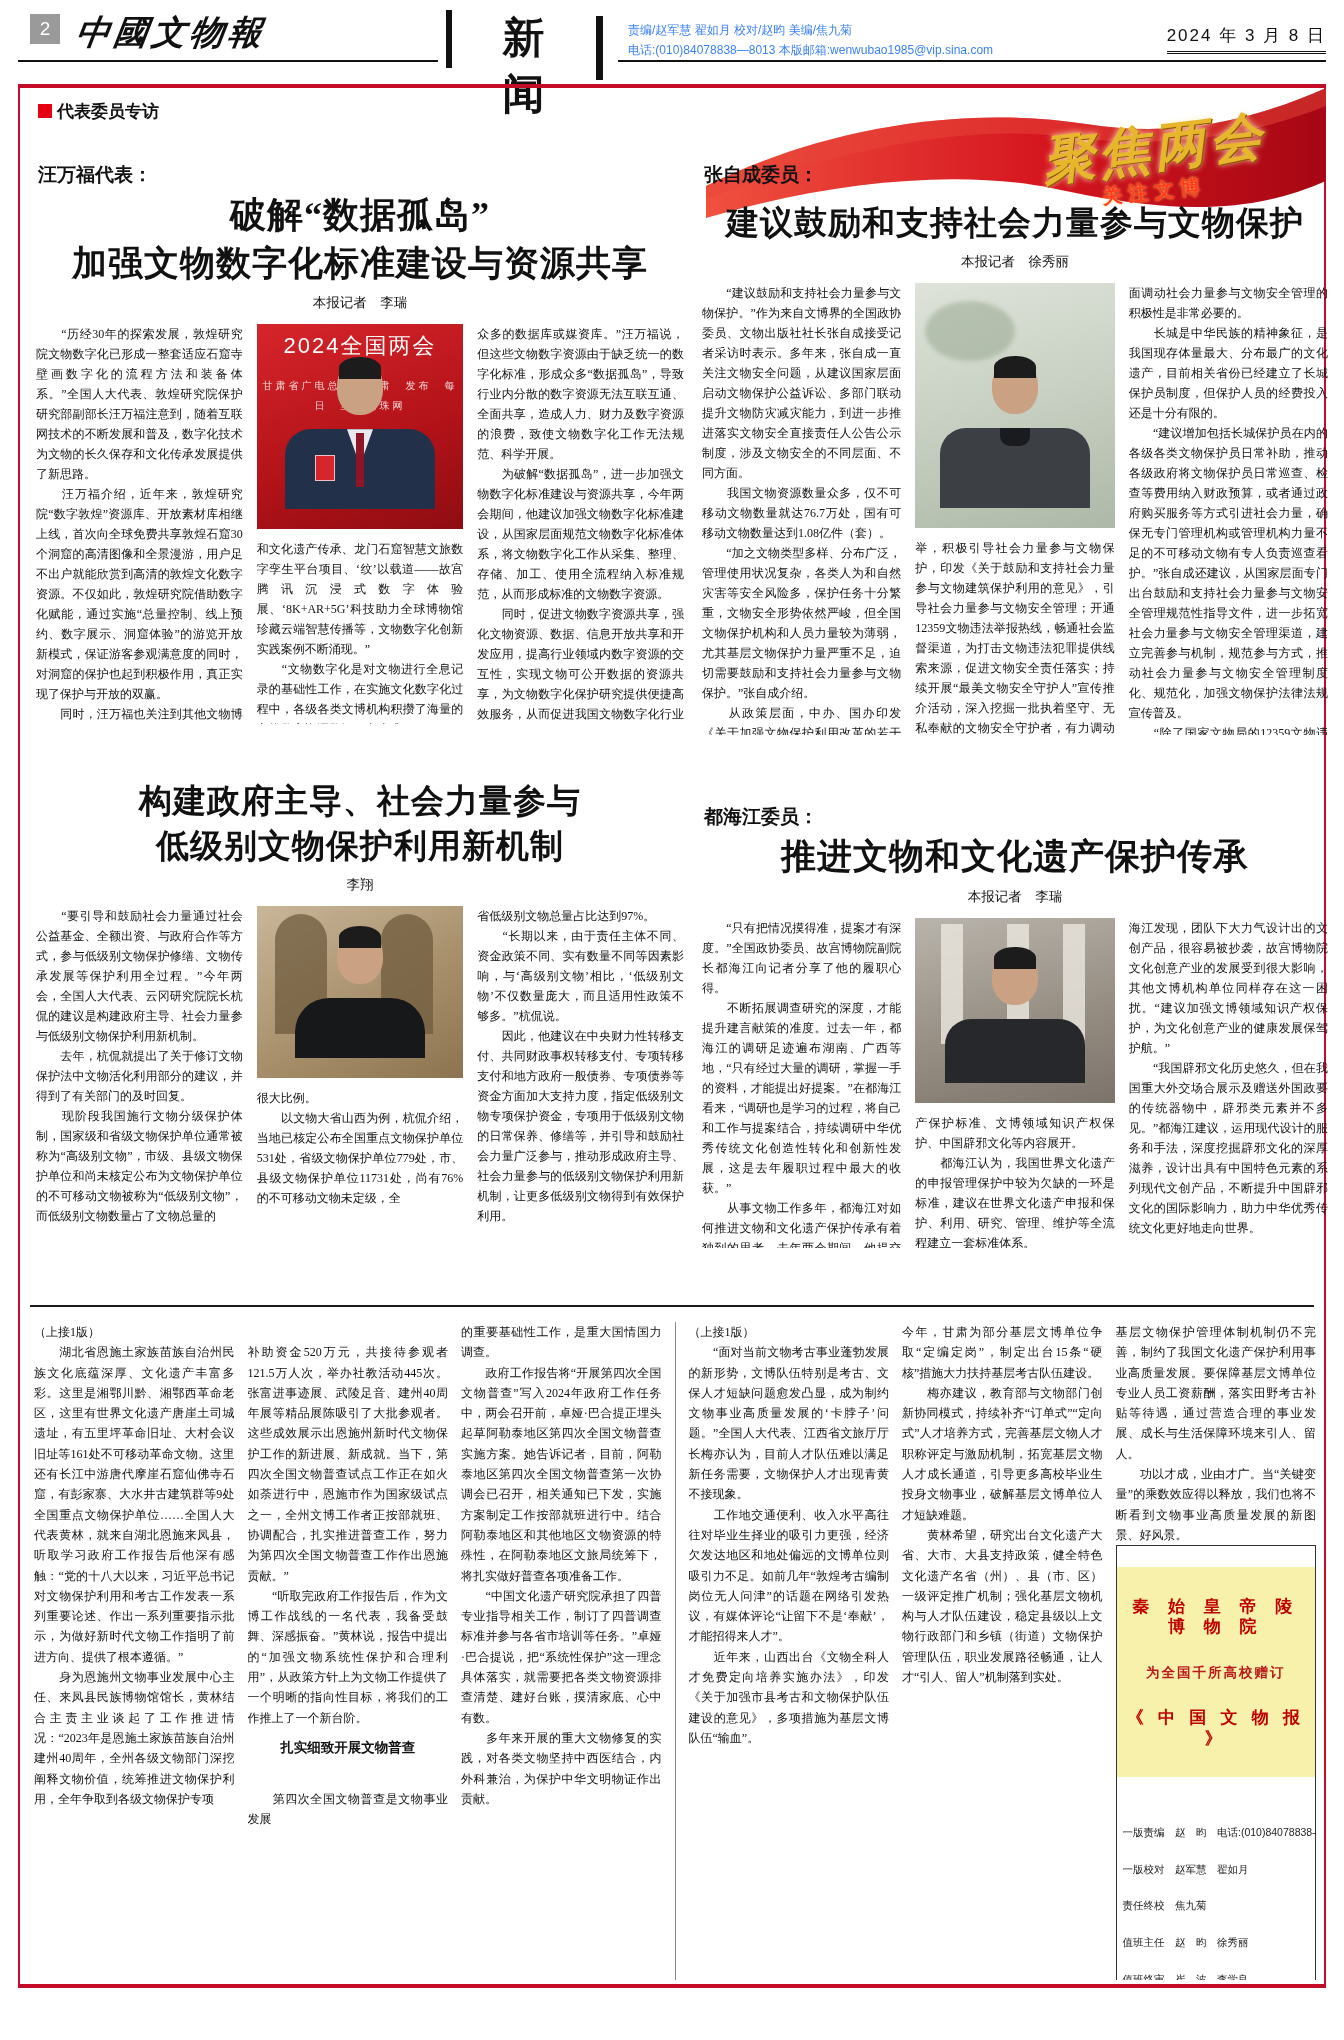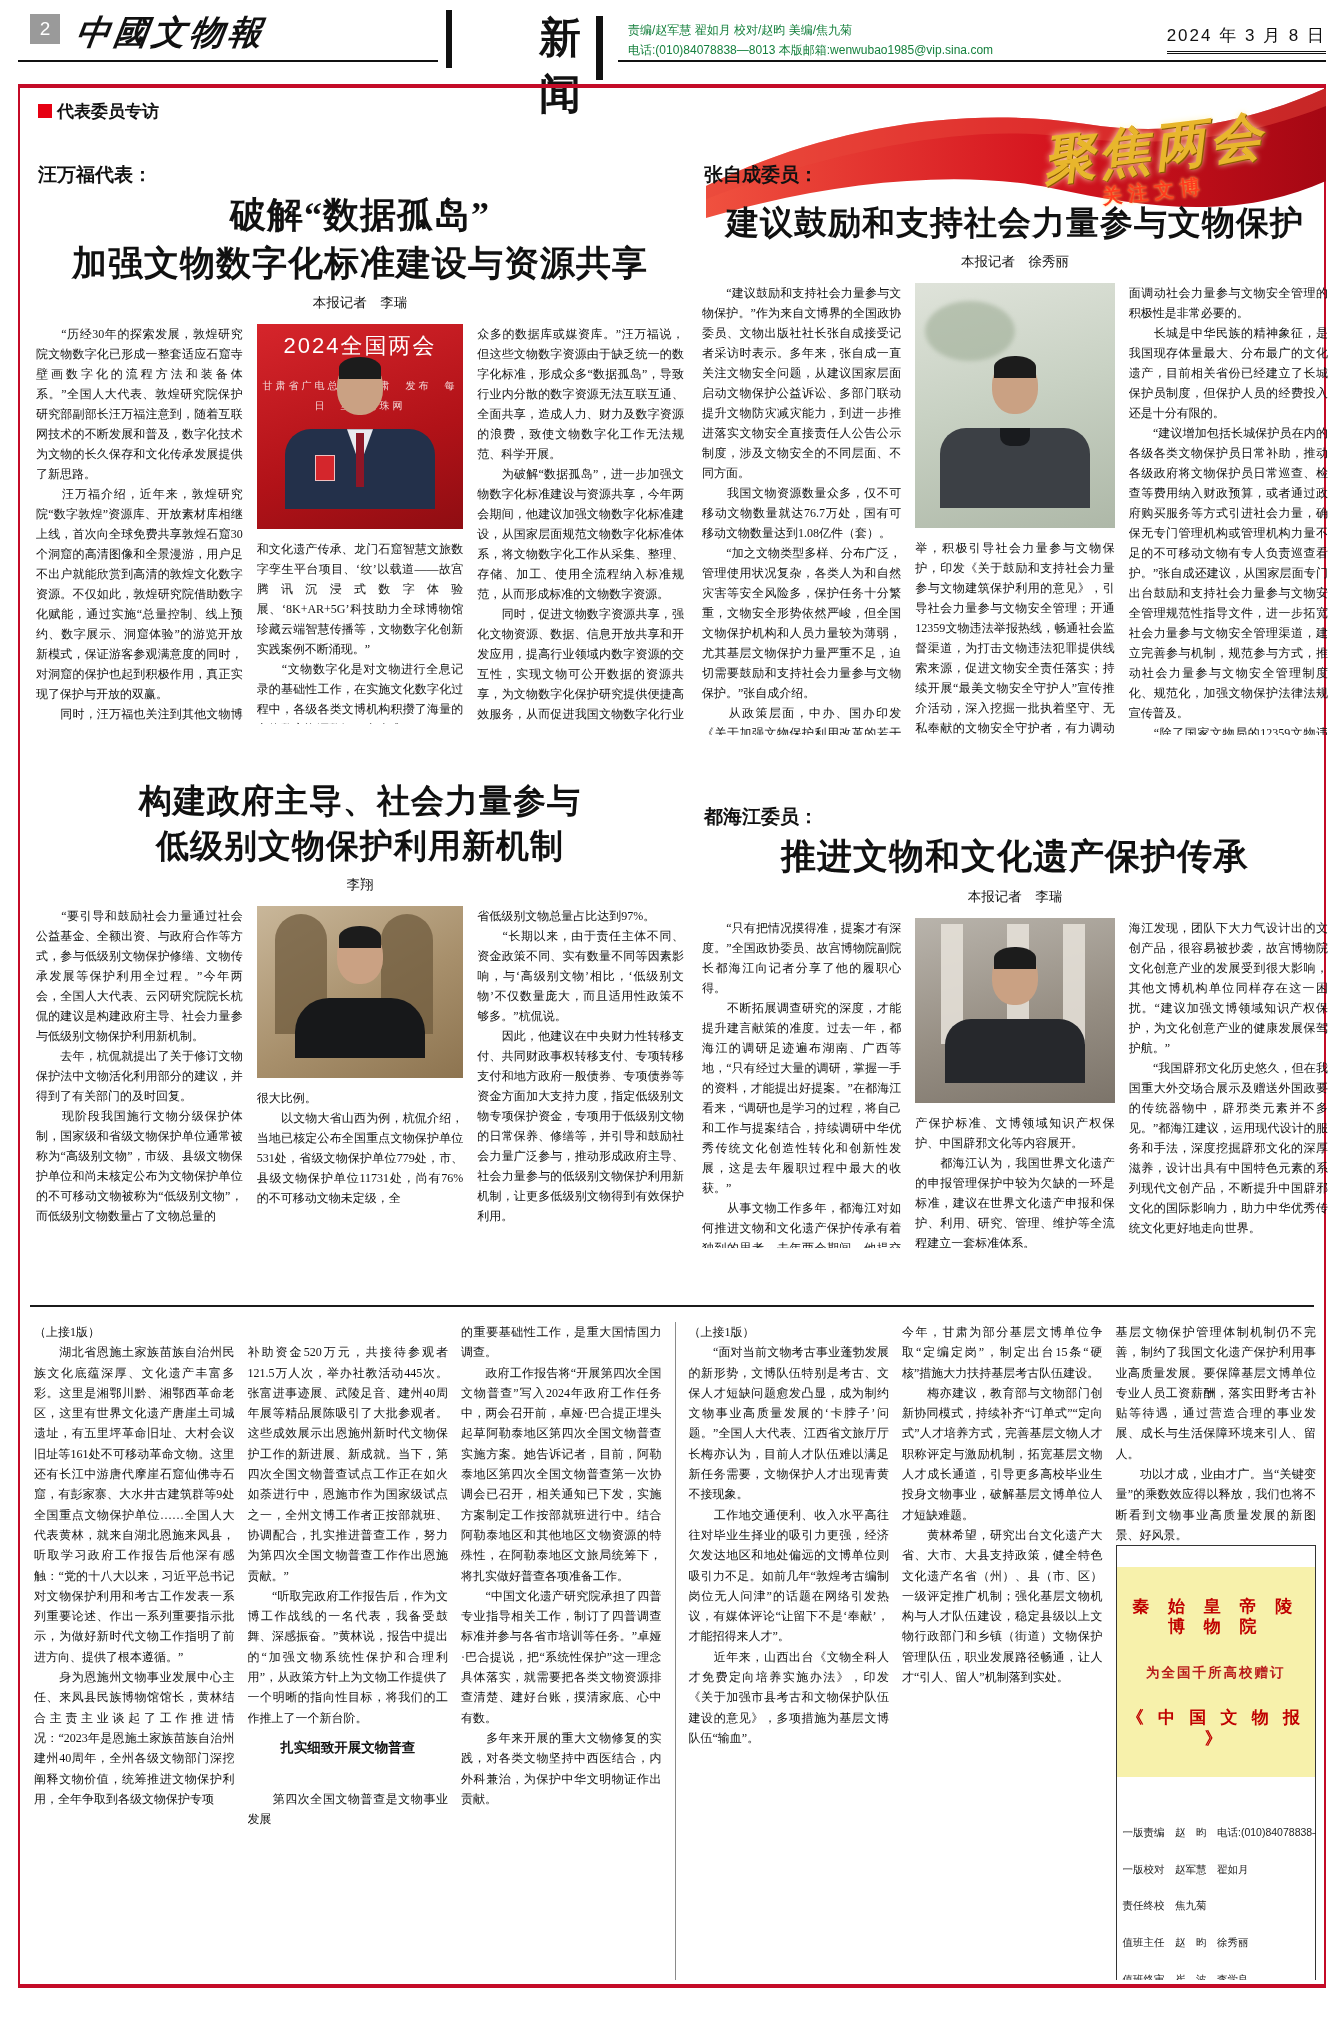--- a/index.html
+++ b/index.html
@@ -8,24 +8,24 @@
   
   .hdr{position:absolute;top:8px;left:18px;right:18px;height:70px;}
   .pagenum{position:absolute;left:12px;top:6px;width:30px;height:30px;background:#9a9a9a;color:#fff;
            font-family:"Liberation Sans",sans-serif;font-size:19px;display:flex;align-items:center;justify-content:center;}
   .masthead{position:absolute;left:58px;top:2px;font-size:34px;font-weight:bold;font-style:italic;
             transform:skewX(-8deg);letter-spacing:4px;}
   .hdr-rule-l{position:absolute;left:0;top:52px;width:420px;height:2px;background:#111;}
   .hdr-rule-r{position:absolute;left:600px;right:0;top:52px;height:1.5px;background:#111;}
   .vbar1{position:absolute;left:428px;top:2px;width:6px;height:58px;background:#111;}
   .vbar2{position:absolute;left:578px;top:8px;width:7px;height:64px;background:#111;}
-  .sect-news{position:absolute;left:448px;top:2px;width:125px;text-align:right;font-size:42px;font-weight:bold;
+  .sect-news{position:absolute;left:448px;top:2px;width:125px;text-align:center;font-size:42px;font-weight:bold;
              letter-spacing:10px;font-family:"Liberation Sans",sans-serif;}
   .staff{position:absolute;left:610px;top:12px;width:500px;font-size:12px;line-height:1.7;
-         font-family:"Liberation Sans",sans-serif;color:#15803d;}
+         font-family:"Liberation Sans",sans-serif;color:#3b82f6;}
   .dateline{position:absolute;right:0;top:16px;font-size:17px;letter-spacing:2px;
             border-bottom:3px double #111;padding-bottom:4px;font-family:"Liberation Sans",sans-serif;}
   
   .frame{position:absolute;left:18px;top:84px;width:1308px;height:1904px;box-sizing:border-box;
          border:2px solid #c40b27;border-top-width:4px;border-bottom-width:4px;}
   .sec-label{position:absolute;left:38px;top:100px;font-size:17px;font-weight:bold;
              font-family:"Liberation Sans",sans-serif;}
   .sec-label .sq{display:inline-block;width:14px;height:14px;background:#e60012;margin-right:5px;vertical-align:-1px;}
   
   .banner{position:absolute;top:86px;right:18px;width:620px;height:150px;overflow:hidden;pointer-events:none;z-index:1;}

